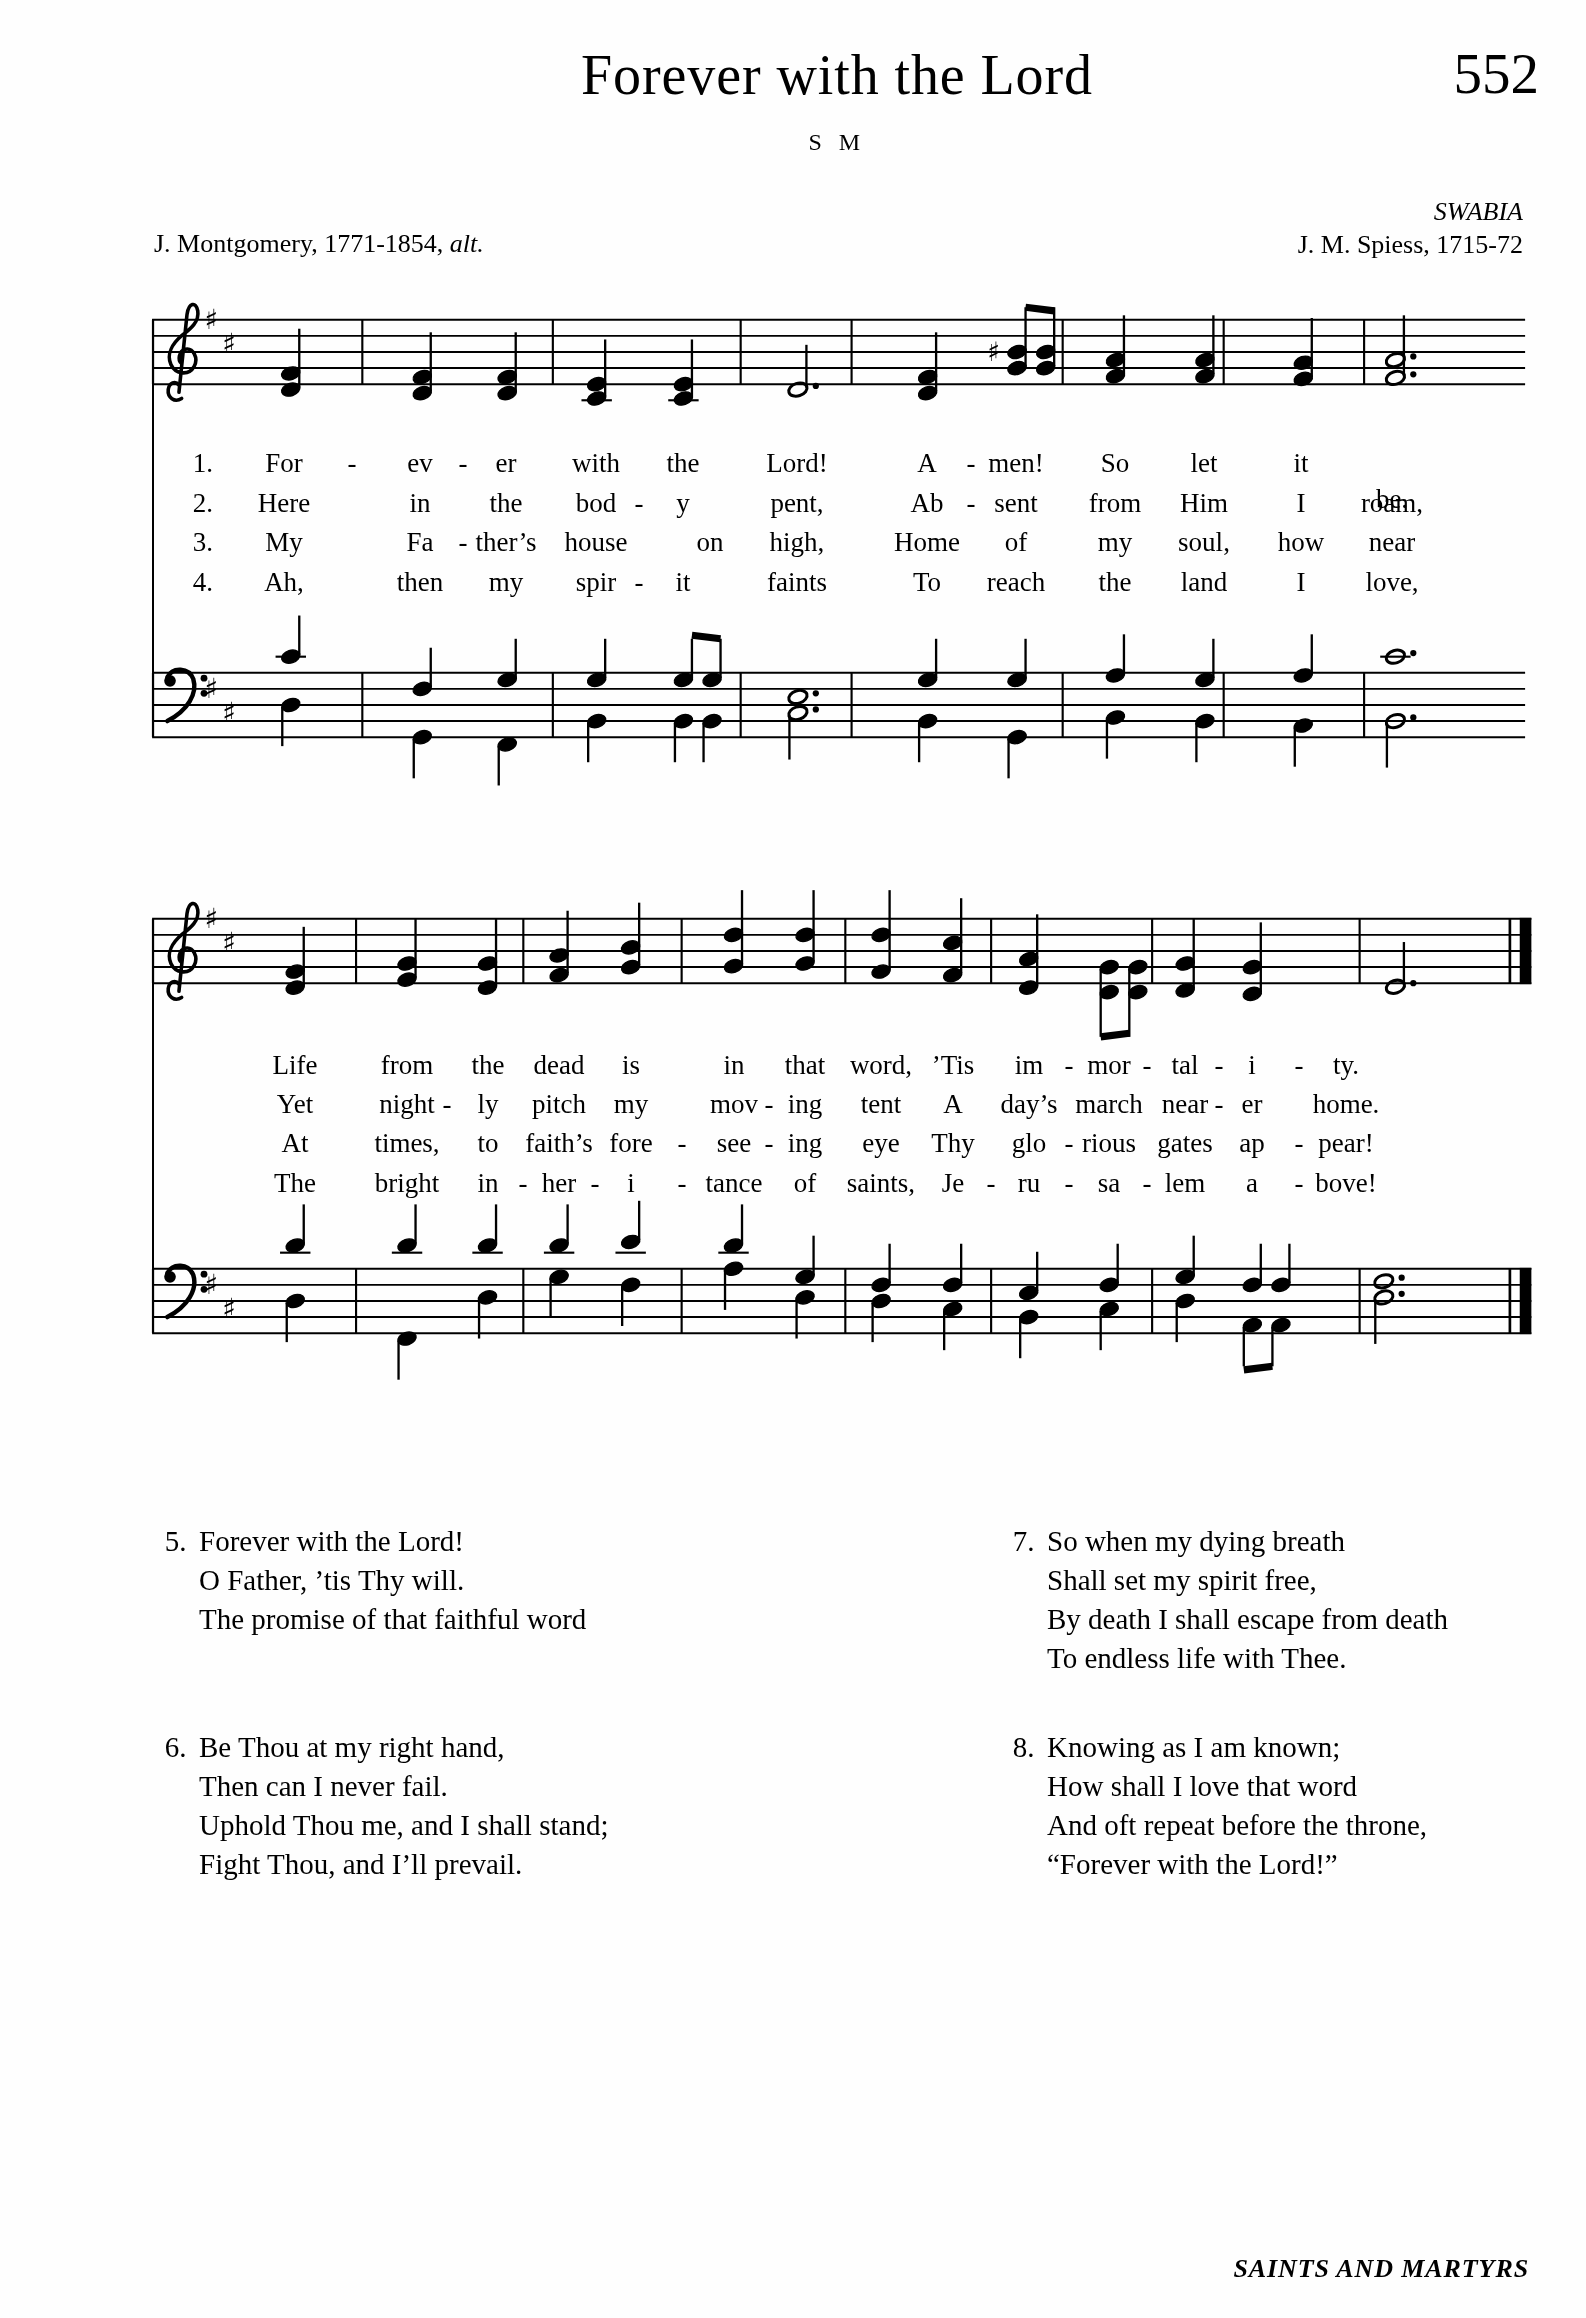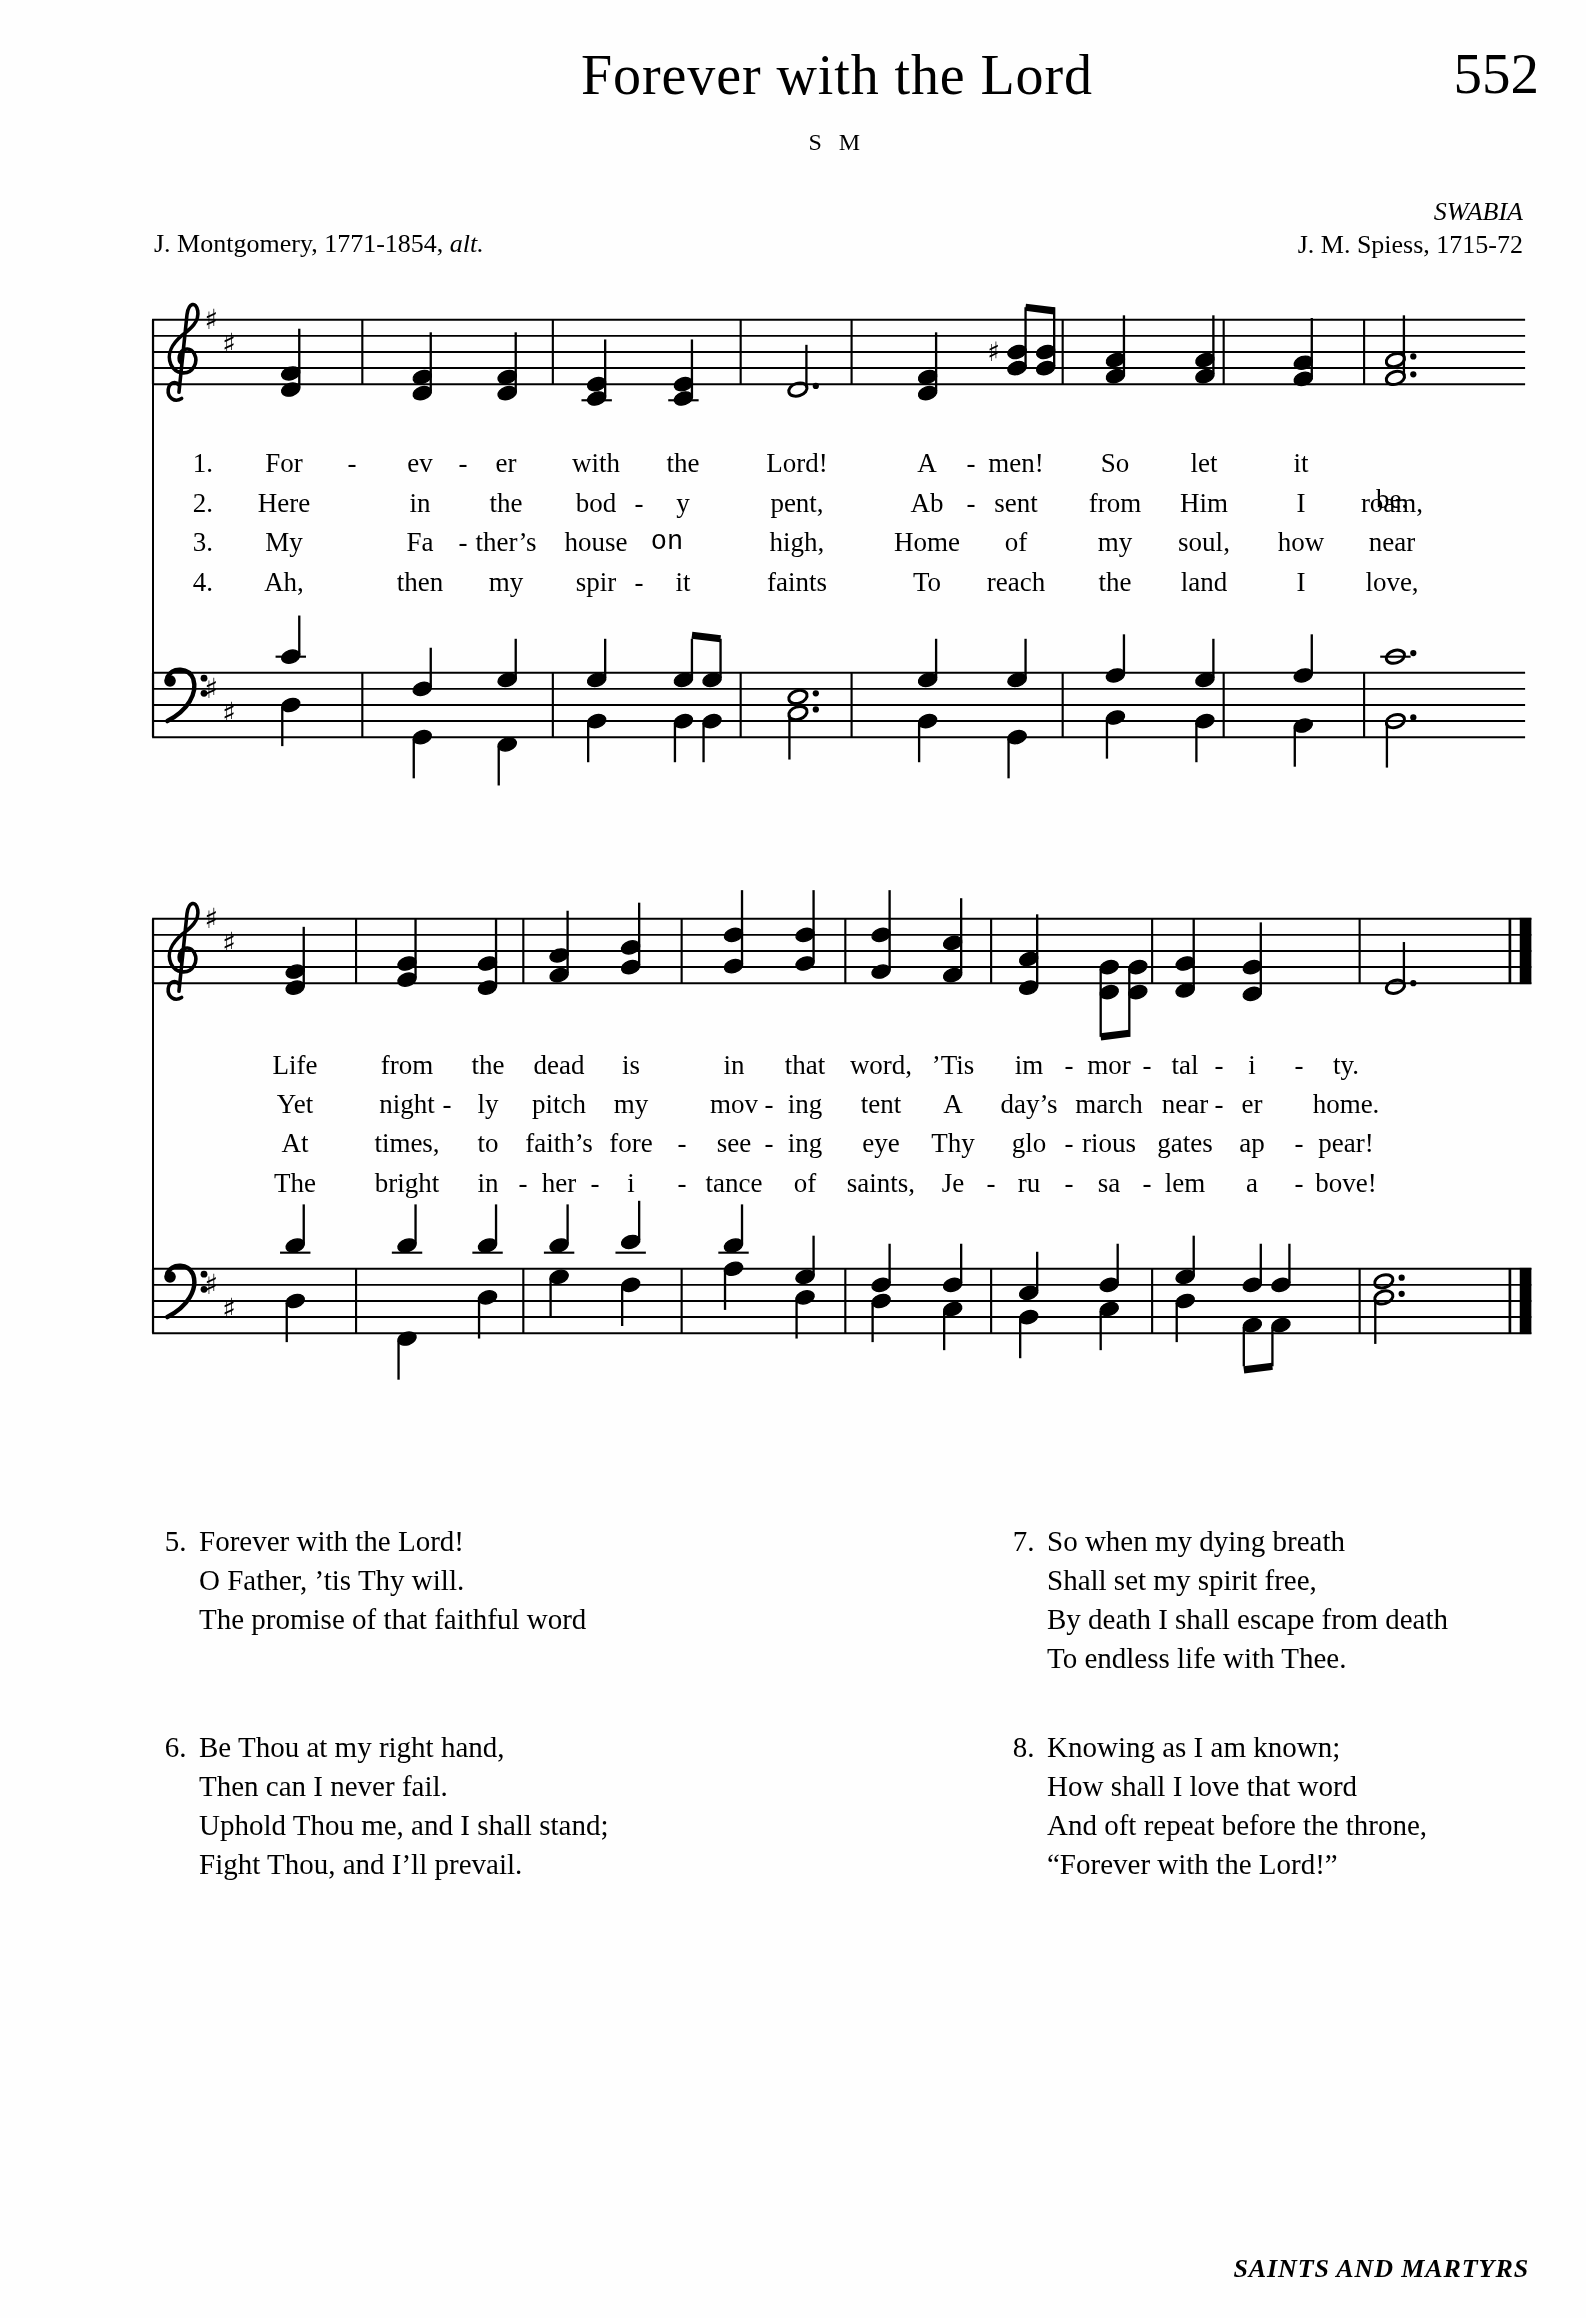--- a/index.html
+++ b/index.html
@@ -481,21 +481,21 @@
       <span class="lyric-syll" style="left: 1204px; top: 485px;">Him</span>
       <span class="lyric-syll" style="left: 1301px; top: 485px;">I</span>
       <span class="lyric-syll" style="left: 1392px; top: 485px;">roam,</span>
       <span class="lyric-hyph" style="left: 639px; top: 485px;">-</span>
       <span class="lyric-hyph" style="left: 971px; top: 485px;">-</span>
       <span class="lyric-num" style="left: 213px; top: 524px;">3.</span>
       <span class="lyric-syll" style="left: 284px; top: 524px;">My</span>
       <span class="lyric-syll" style="left: 420px; top: 524px;">Fa</span>
       <span class="lyric-syll" style="left: 506px; top: 524px;">ther’s</span>
       <span class="lyric-syll" style="left: 596px; top: 524px;">house</span>
-      <span class="lyric-syll" style="left: 667px; top: 524px; font-family: Liberation Mono, monospace;">on</span>
+      <span class="lyric-syll" style="left: 710px; top: 524px;">on</span>
       <span class="lyric-syll" style="left: 797px; top: 524px; text-align: right;">high,</span>
       <span class="lyric-syll" style="left: 927px; top: 524px;">Home</span>
       <span class="lyric-syll" style="left: 1016px; top: 524px;">of</span>
       <span class="lyric-syll" style="left: 1115px; top: 524px;">my</span>
       <span class="lyric-syll" style="left: 1204px; top: 524px;">soul,</span>
       <span class="lyric-syll" style="left: 1301px; top: 524px;">how</span>
       <span class="lyric-syll" style="left: 1392px; top: 524px;">near</span>
       <span class="lyric-hyph" style="left: 463px; top: 524px;">-</span>
       <span class="lyric-num" style="left: 213px; top: 564px;">4.</span>
       <span class="lyric-syll" style="left: 284px; top: 564px;">Ah,</span>

